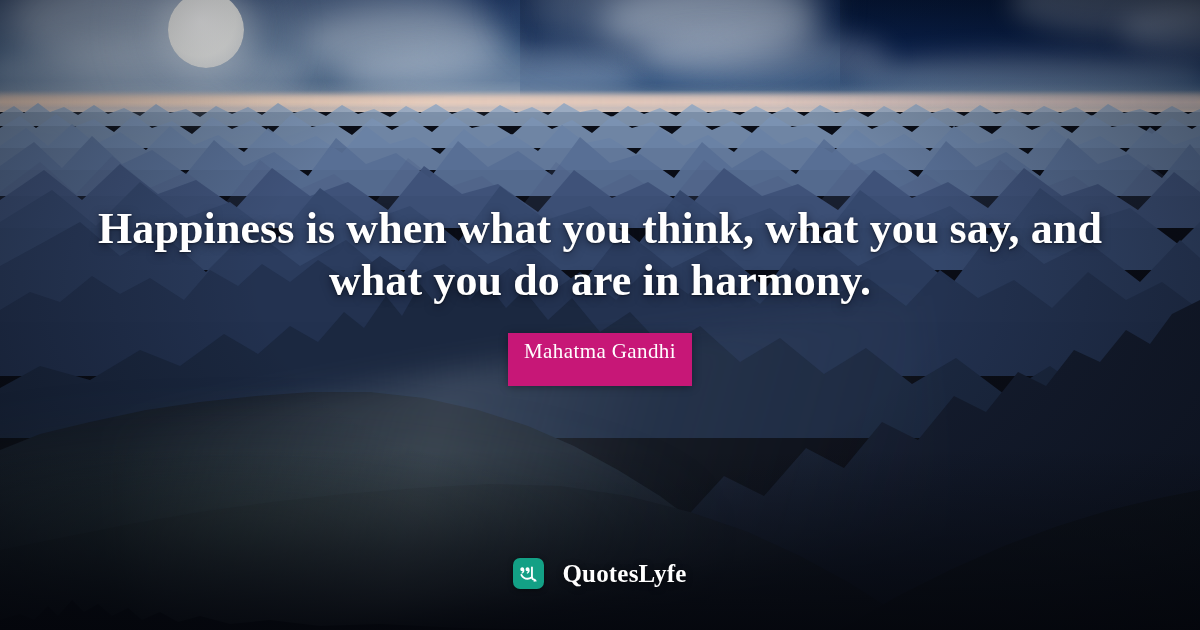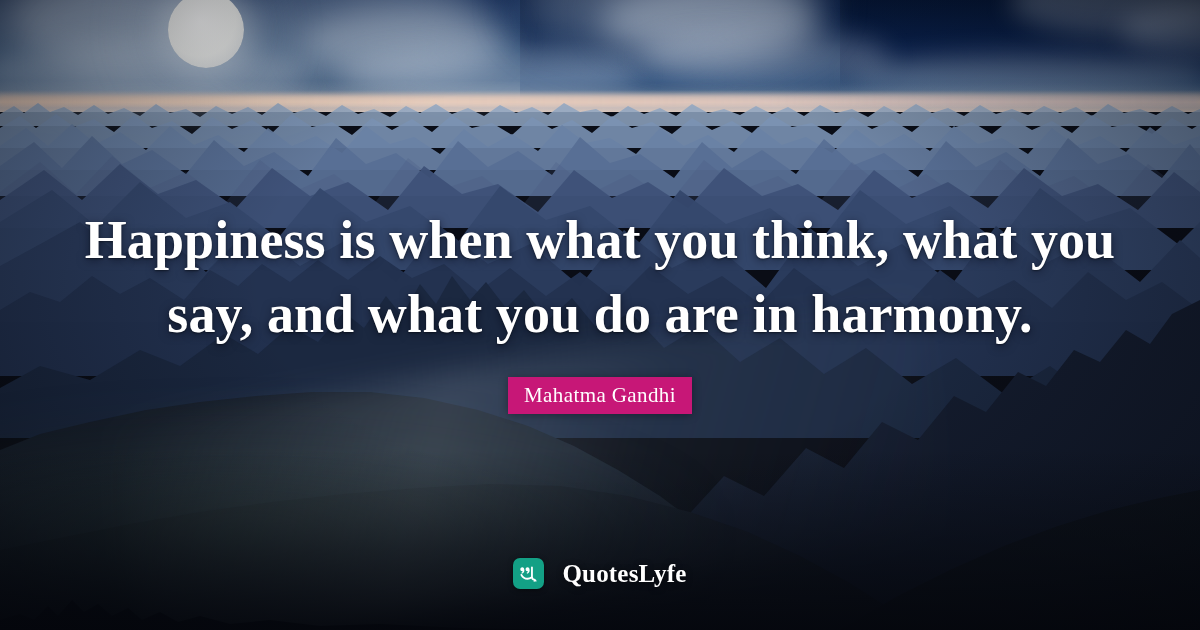--- a/index.html
+++ b/index.html
@@ -117,36 +117,36 @@
     display:flex; flex-direction:column; align-items:center;
     z-index:40;
   }
   .quote{
     margin-top:203px;
     width:1050px;
     text-align:center;
     color:#ffffff;
     font-family:"Liberation Serif", serif;
     font-weight:700;
-    font-size:54px;
-    line-height:74px;
+    font-size:44px;
+    line-height:52px;
     letter-spacing:0.1px;
     text-shadow:0 2px 10px rgba(4,8,20,0.55), 0 1px 2px rgba(0,0,0,0.45);
   }
   .author-wrap{ margin-top:26px; }
   .author{
     display:inline-block;
     background:#c71777;
     color:#ffffff;
     font-family:"Liberation Serif", serif;
     font-weight:400;
     font-size:21px;
     line-height:1;
     letter-spacing:0.4px;
-    padding:8px 16px 8px 16px;
+    padding:8px 16px 24px 16px;
     box-shadow:0 1px 8px rgba(0,0,0,0.35);
   }
 
   
   .brand{
     position:absolute; left:0; bottom:41px; width:1200px;
     display:flex; align-items:center; justify-content:center; gap:18px;
     z-index:45;
   }
   .brand-mark{

